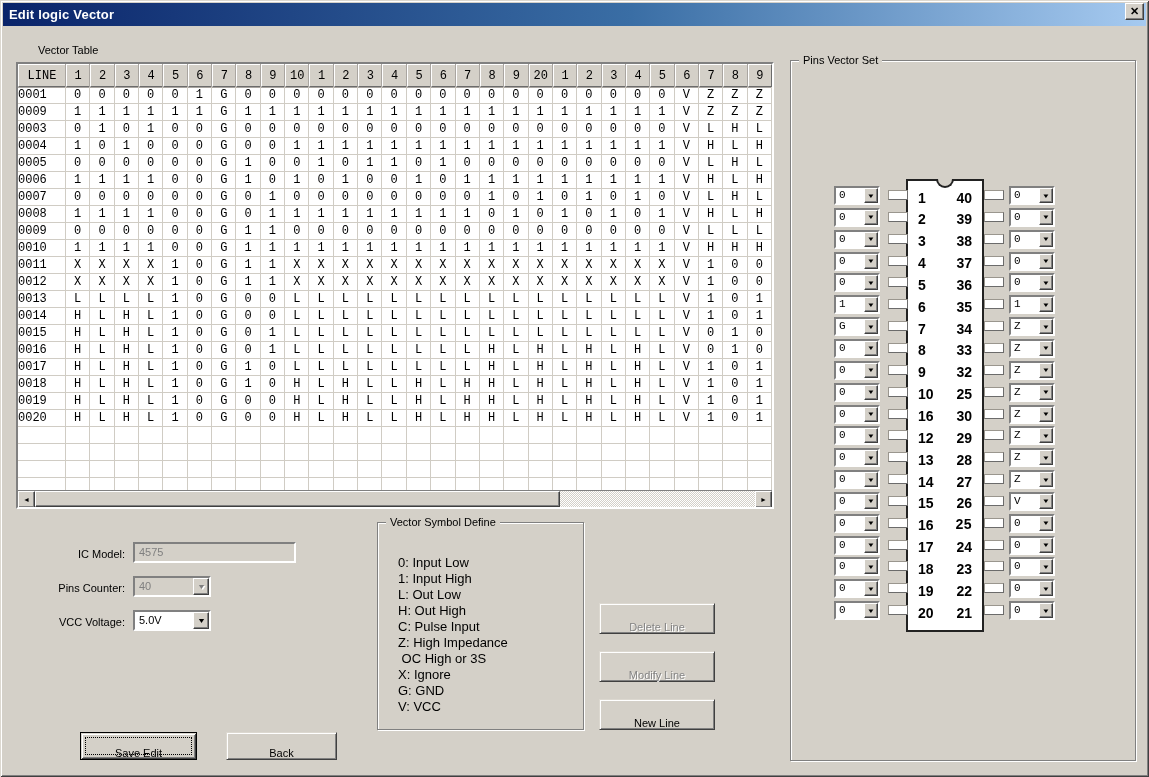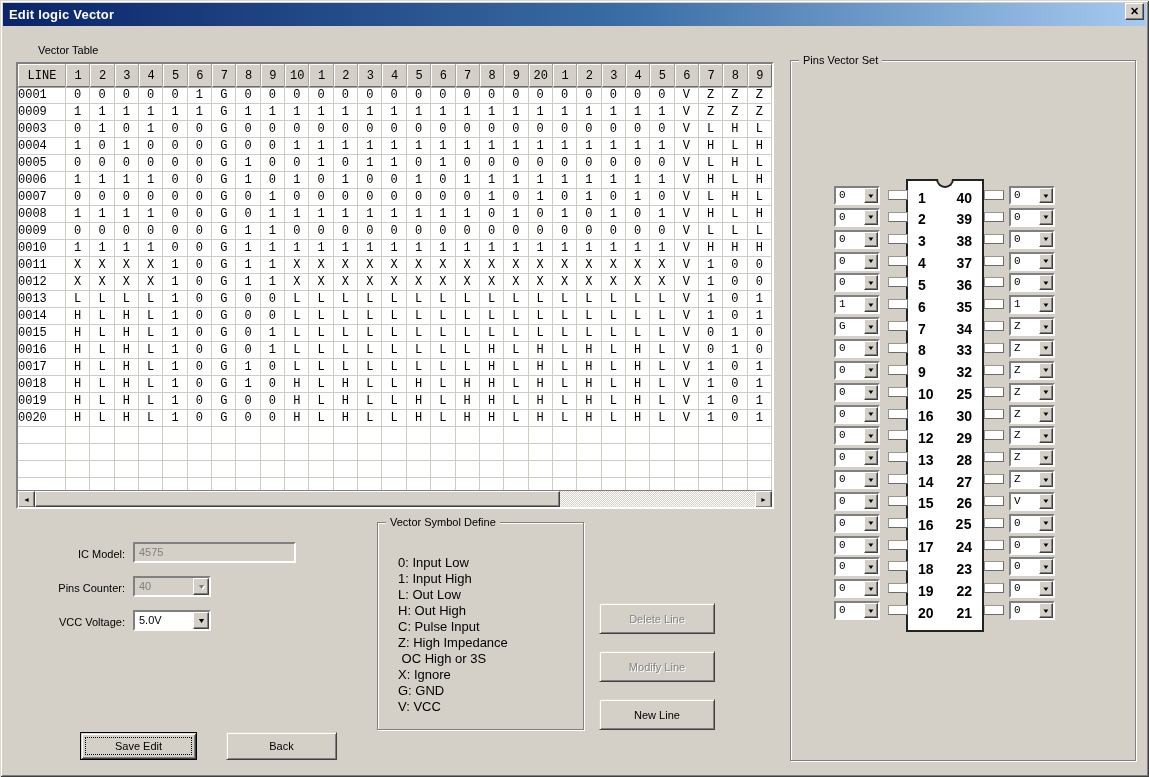--- a/index.html
+++ b/index.html
@@ -63,21 +63,21 @@
   
   .groupbox { position:absolute; border:1px solid #808080;
     box-shadow: 1px 1px 0 #fff, inset 1px 1px 0 #fff; }
   .gb-title { position:absolute; top:-7px; left:8px; background:#d4d0c8; padding:0 4px;
     font-size:11px; color:#000; }
   .sym-item { font-size:13px; line-height:16px; white-space:pre; }
 
   
   .btn { position:absolute; background:#d4d0c8; border:1px solid; border-color:#dcd8d0 #404040 #404040 #dcd8d0;
     box-shadow: inset 1px 1px 0 #fff, inset -1px -1px 0 #808080;
-    display:flex; align-items:center; justify-content:center; font-size:11px; color:#000; }
+    display:flex; align-items:flex-end; justify-content:center; font-size:11px; color:#000; }
   .btn.disabled { color:#848484; text-shadow:1px 1px 0 #fff; }
   .btn.default { border:1px solid #000; box-shadow: inset 1px 1px 0 #dcd8d0, inset -1px -1px 0 #404040,
     inset 2px 2px 0 #fff, inset -2px -2px 0 #808080; }
   .btn.default .focus { position:absolute; inset:4px; border:1px dotted #000; }
 
   
   .mini-combo { position:absolute; width:46px; height:19px; border:2px solid;
     border-color:#808080 #fff #fff #808080; background:#fff; display:flex; }
   .mini-combo .mval { flex:1; font:11px "Liberation Mono", monospace; padding:1px 0 0 3px; }
   .mini-combo .mbtn { width:14px; flex:none; background:#d4d0c8; border:1px solid;

